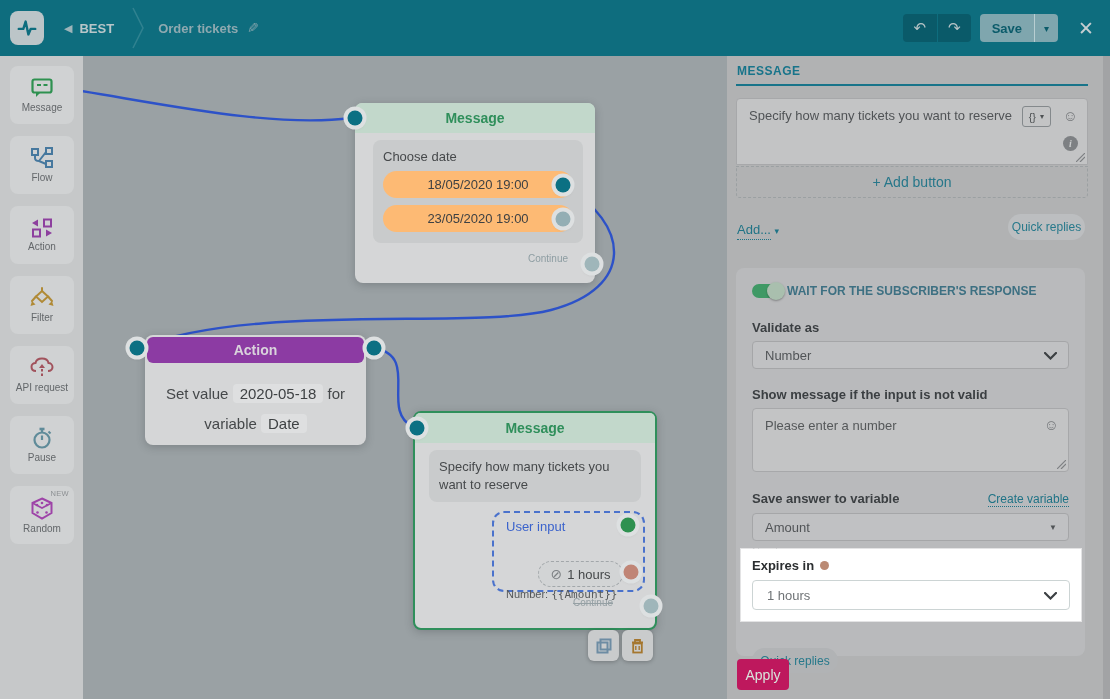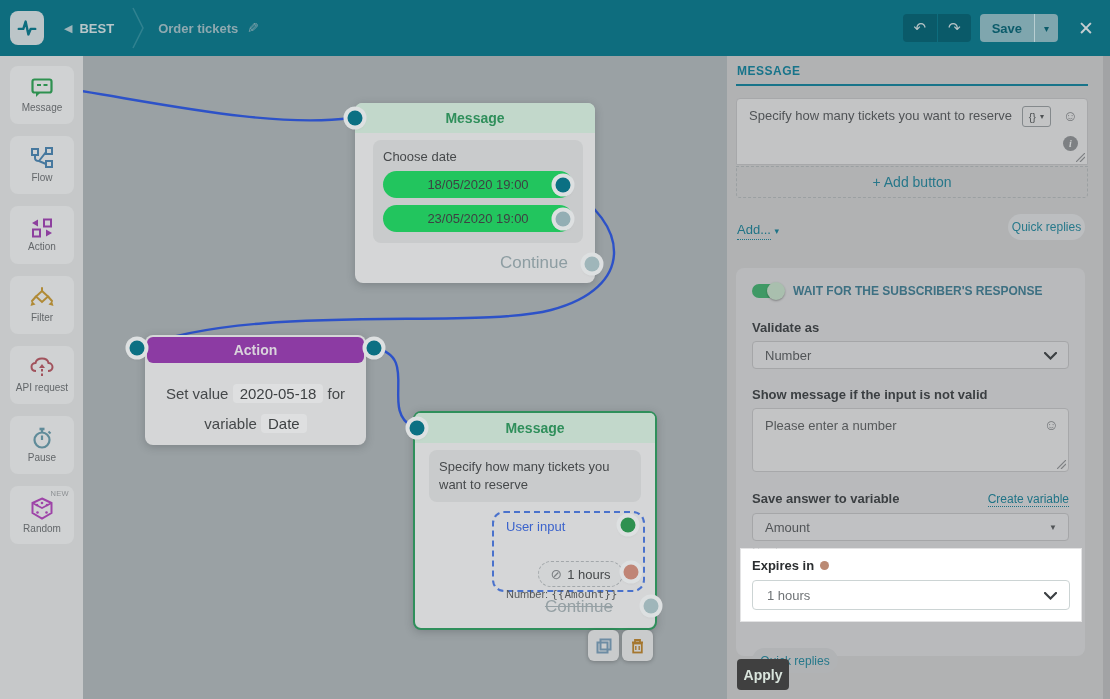--- a/index.html
+++ b/index.html
@@ -33,22 +33,22 @@
   .canvas{position:absolute;left:83px;top:56px;width:644px;height:643px;background:#9aa1a4;overflow:hidden;}
   .wires{position:absolute;left:0;top:0;z-index:1;}
   .node{position:absolute;background:#d5d6d7;border-radius:8px;box-shadow:0 2px 8px rgba(40,45,48,.25);z-index:2;}
   .node-hd{height:30px;border-radius:7px 7px 0 0;display:flex;align-items:center;justify-content:center;font-size:14px;font-weight:bold;}
   .hd-msg{background:#c2d8cb;color:#2f8f5b;}
   .hd-act{background:#8c3ba3;color:#d9d3dc;height:26px;border-radius:6px;margin:2px;}
   .inner-card{position:absolute;background:#c9cbcc;border-radius:8px;}
   .port{position:absolute;width:15px;height:15px;border-radius:50%;transform:translate(-50%,-50%);box-shadow:0 0 0 4px #dde0e1,0 2px 4px rgba(0,0,0,.25);z-index:3;cursor:crosshair;}
   .p-teal{background:#0b7083;} .p-pale{background:#93aeb4;} .p-gray{background:#9fb6ba;}
   .p-green{background:#2e9150;} .p-salmon{background:#c08576;}
-  .choice-btn{height:27px;background:#22c55e;border-radius:14px;display:flex;align-items:center;justify-content:center;font-size:13px;color:#3e4143;margin-top:7px;cursor:pointer;}
-  .continue{position:absolute;font-size:17px;color:#8d9da2;text-align:center;}
+  .choice-btn{height:27px;background:#fdba74;border-radius:14px;display:flex;align-items:center;justify-content:center;font-size:13px;color:#3e4143;margin-top:7px;cursor:pointer;}
+  .continue{position:absolute;font-size:10px;color:#8d9da2;text-align:center;}
   .val-pill{background:#dedfe0;border-radius:4px;padding:1px 7px;color:#3f4244;}
   .uinput{position:absolute;border:2px dashed #4a72cc;border-radius:12px;}
   .to-pill{position:absolute;background:#d2d4d5;border:1px dashed #a2a7aa;border-radius:13px;display:flex;align-items:center;justify-content:center;gap:5px;font-size:13px;color:#45484a;}
   .nodebtn{position:absolute;width:31px;height:31px;background:#c9cbcc;border-radius:6px;box-shadow:0 1px 4px rgba(0,0,0,.25);display:flex;align-items:center;justify-content:center;cursor:pointer;z-index:4;}
 
   
   .panel{position:absolute;left:727px;top:56px;width:383px;height:643px;background:#b1b2b3;z-index:10;}
   .scrollstrip{position:absolute;right:0;top:0;width:7px;height:643px;background:#a2a3a5;}
   .sec-title{position:absolute;left:10px;top:8px;font-size:12px;font-weight:bold;color:#18748a;letter-spacing:.5px;}
   .sec-rule{position:absolute;left:9px;top:28px;width:352px;height:2px;background:#18748a;}
@@ -56,39 +56,39 @@
   .msgbox .txt{position:absolute;left:12px;top:9px;width:275px;font-size:13px;color:#505356;}
   .varbtn{position:absolute;right:36px;top:7px;height:21px;padding:0 6px;border:1px solid #84898c;border-radius:3px;display:flex;align-items:center;gap:4px;font-size:11px;color:#4e5254;cursor:pointer;}
   .emoji{position:absolute;font-size:15px;color:#737679;cursor:pointer;}
   .infoc{position:absolute;right:9px;top:37px;width:15px;height:15px;background:#7d8083;border-radius:50%;color:#c9cbcc;font-size:10px;font-weight:bold;display:flex;align-items:center;justify-content:center;font-family:"Liberation Serif",serif;font-style:italic;}
   .rsz{position:absolute;right:2px;bottom:2px;}
   .addbtn{position:absolute;left:9px;top:110px;width:352px;height:32px;border:1px dashed #9ba0a2;border-radius:0 0 4px 4px;display:flex;align-items:center;justify-content:center;font-size:14px;color:#27778a;cursor:pointer;}
   .addmenu{position:absolute;left:10px;top:166px;font-size:13px;color:#1f7386;cursor:pointer;}
   .addmenu .u{border-bottom:1px dotted #1f7386;padding-bottom:2px;}
   .qr-pill{background:#bcbec0;border-radius:13px;font-size:12px;color:#27798b;display:flex;align-items:center;justify-content:center;cursor:pointer;}
   .respcard{position:absolute;left:9px;top:212px;width:349px;height:388px;background:#b9babc;border-radius:8px;padding:16px;}
-  .togglerow{display:flex;align-items:center;gap:11px;}
+  .togglerow{display:flex;align-items:center;gap:5px;}
   .toggle{position:relative;width:30px;height:14px;background:#3f9965;border-radius:7px;cursor:pointer;}
   .knob{position:absolute;right:-3px;top:-2px;width:18px;height:18px;background:#a9bfae;border-radius:50%;box-shadow:0 1px 2px rgba(0,0,0,.3);}
   .wait-lbl{font-size:12px;font-weight:bold;color:#3d7082;}
   .flabel{font-size:13px;font-weight:bold;color:#3b3f42;}
   .fselect{position:relative;height:28px;background:#c0c1c3;border:1px solid #a5a6a8;border-radius:4px;display:flex;align-items:center;padding:0 12px;font-size:13px;color:#515457;margin-top:6px;cursor:pointer;}
   .fselect .chev{position:absolute;right:11px;top:10px;}
   .fselect .tri{position:absolute;right:11px;font-size:8px;color:#515457;}
   .ftext{position:relative;background:#c3c4c5;border:1px solid #a7a8aa;border-radius:4px;margin-top:6px;font-size:13px;color:#55585a;padding:9px 12px;}
   .saverow{display:flex;justify-content:space-between;align-items:baseline;margin-top:19px;}
   .clink{font-size:12px;color:#1f7386;border-bottom:1px dotted #1f7386;cursor:pointer;}
   .hint{font-size:11px;color:#83868a;margin-top:5px;}
   .spotlight{position:absolute;left:14px;top:493px;width:340px;height:72px;background:#ffffff;z-index:15;box-shadow:0 0 0 1px rgba(255,255,255,.6);padding:9px 11px;}
   .spotlight .sl-row{display:flex;align-items:center;gap:6px;}
   .spotlight .sl-lbl{font-size:13px;font-weight:bold;color:#2b2e30;}
   .dot{width:9px;height:9px;border-radius:50%;background:#bb8a74;}
   .wselect{position:relative;height:30px;margin-top:7px;background:#fff;border:1px solid #ccd4d4;border-radius:4px;display:flex;align-items:center;padding:0 14px;font-size:13px;color:#6f7376;cursor:pointer;}
   .wselect .chev{position:absolute;right:12px;top:11px;}
-  .applybtn{position:absolute;left:10px;top:603px;width:52px;height:31px;background:#404040;border-radius:4px;color:#d9e4dc;font-size:14px;font-weight:bold;display:flex;align-items:center;justify-content:center;cursor:pointer;}
+  .applybtn{position:absolute;left:10px;top:603px;width:52px;height:31px;background:#be185d;border-radius:4px;color:#d9e4dc;font-size:14px;font-weight:normal;display:flex;align-items:center;justify-content:center;cursor:pointer;}
 </style>
 </head>
 <body>
 
 <div class="app">
 
   <div class="header">
     <div class="logo">
       <svg width="22" height="22" viewBox="0 0 24 24">
         <polyline points="3,13 8,13 10.5,5 13.5,19 16,13 21,13" fill="none" stroke="#0e6d7e" stroke-width="2.6" stroke-linecap="round" stroke-linejoin="round"></polyline>

